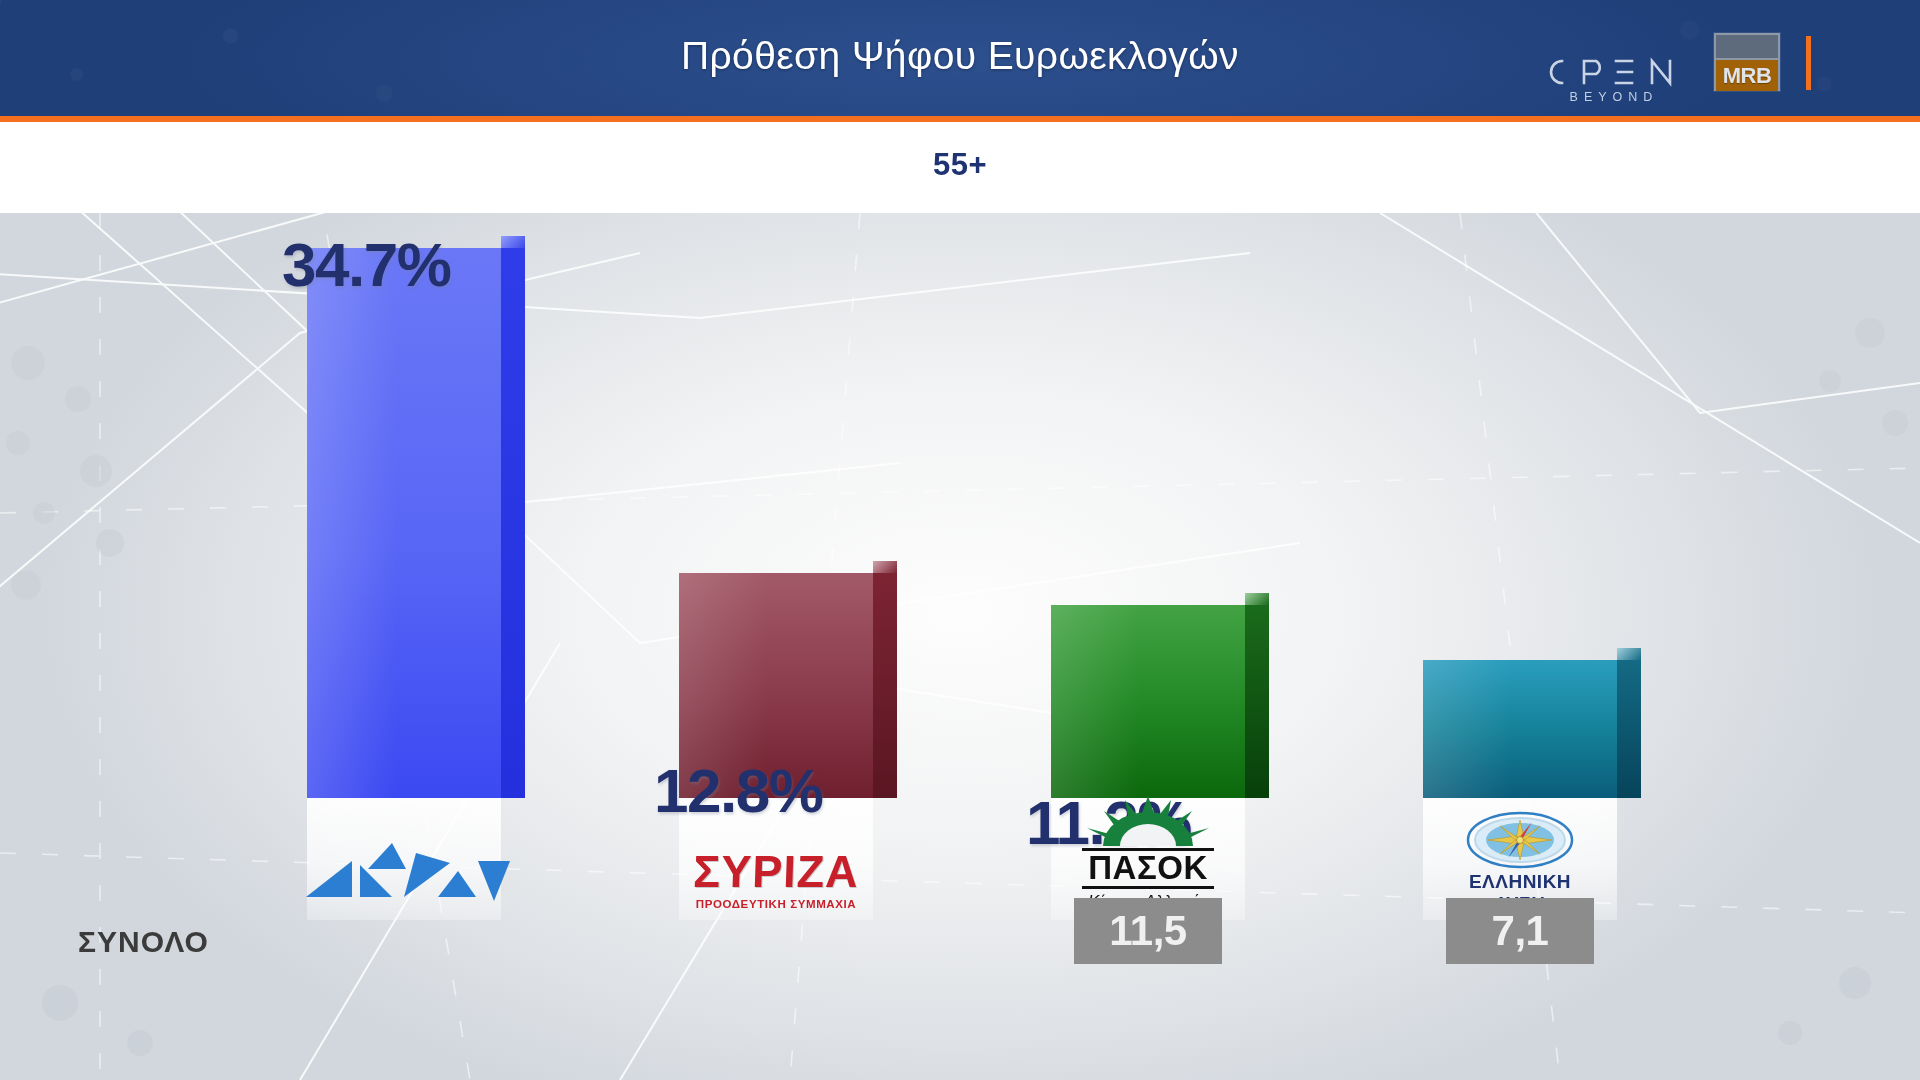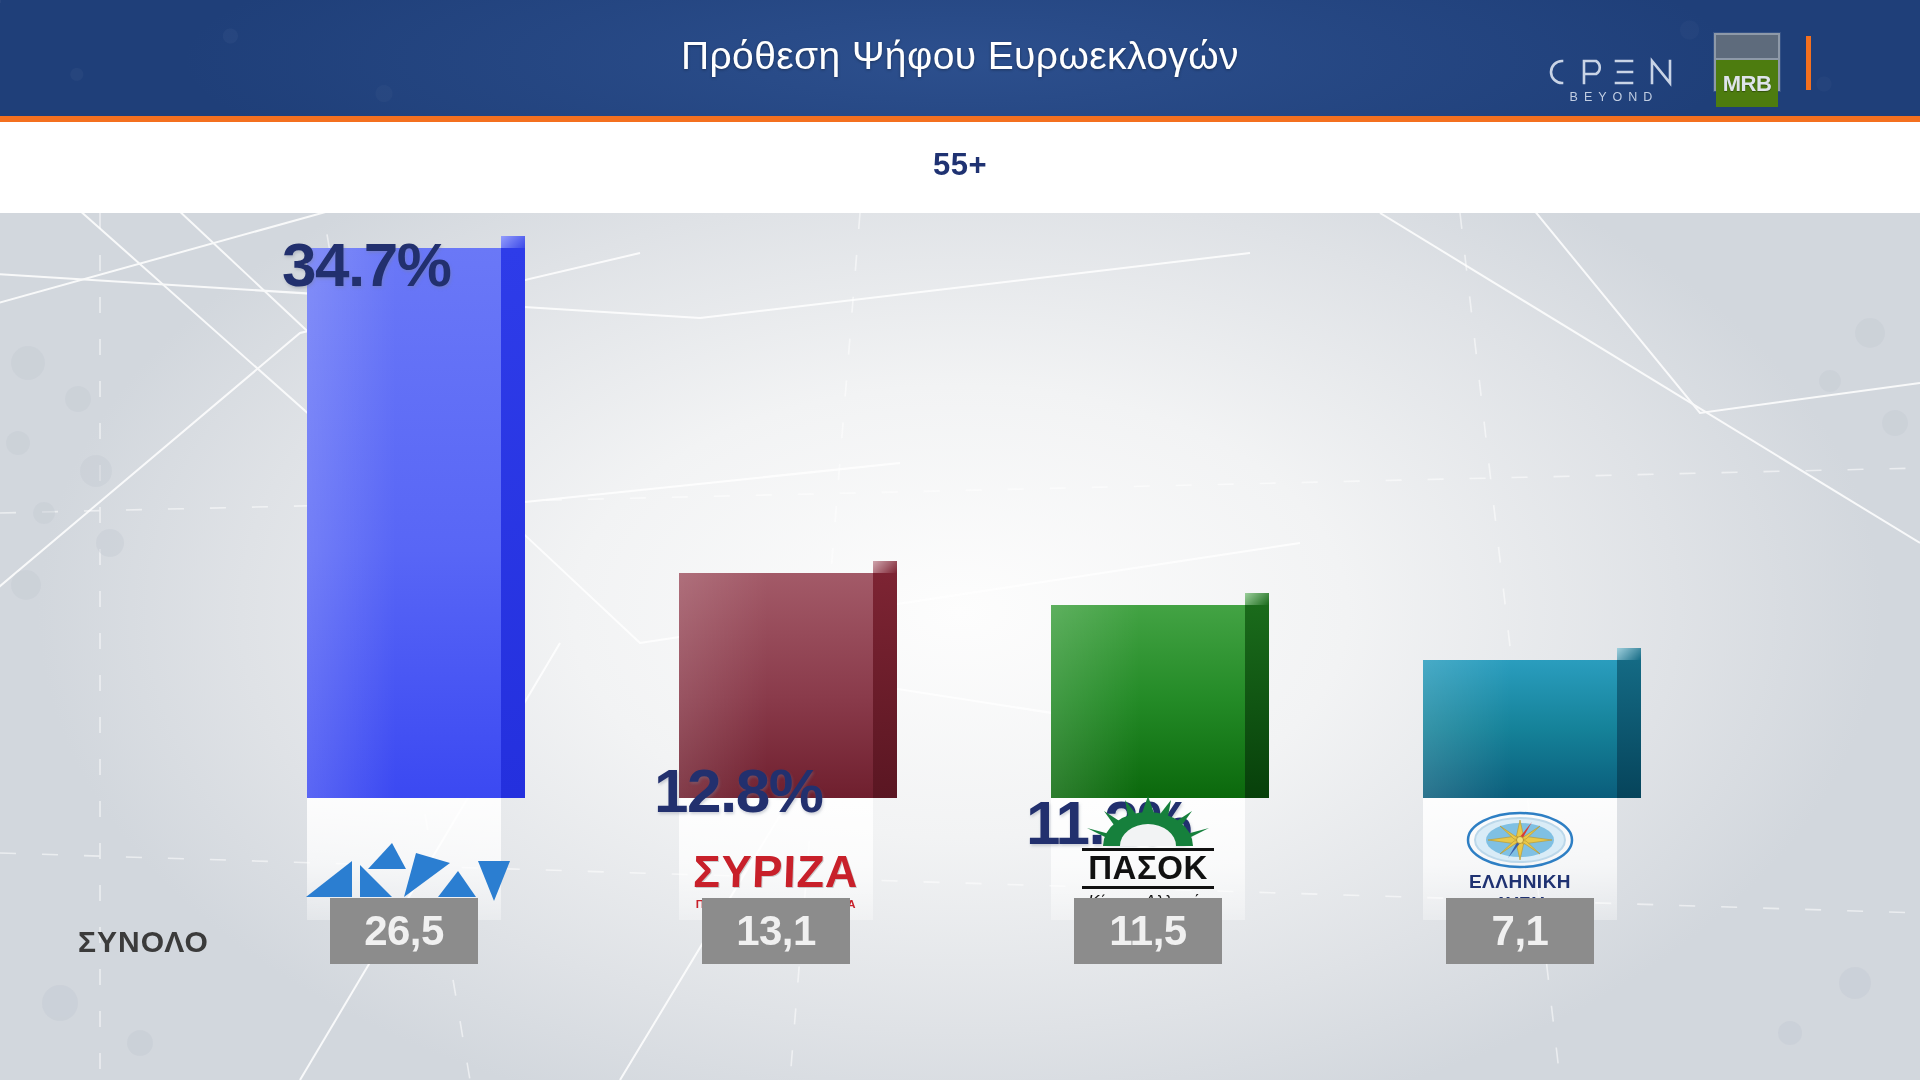--- a/index.html
+++ b/index.html
@@ -54,21 +54,21 @@
     color:#c2cee2;
   }
   
   #mrb-logo {
     position:absolute; left:1714px; top:33px; width:66px; height:58px;
     background:#8e99a8; padding:2px;
     box-shadow:0 0 0 1px rgba(255,255,255,.10);
   }
   #mrb-top { height:23px; background:#5e6b7c; }
   #mrb-bot {
-    height:47px; margin-top:2px; background:#4d7c0f;
+    height:31px; margin-top:2px; background:#a16207;
     display:flex; align-items:center; justify-content:center;
   }
   #mrb-text {
     color:#dfe4ea; font-weight:700; font-size:22px;
     letter-spacing:-0.5px; line-height:1;
     text-shadow:0 1px 1px rgba(0,0,0,.35);
   }
   #header-tick {
     position:absolute; left:1806px; top:36px; width:5px; height:54px;
     background:#f4701f;
@@ -320,26 +320,20 @@
         <circle cx="54" cy="29" r="3.5" fill="#f2e07a" stroke="#a9852a" stroke-width="0.8"></circle>
       </svg>
       <div style="font-size:19px; font-weight:700; color:#1f3272; letter-spacing:.5px; margin-top:2px;">ΕΛΛΗΝΙΚΗ</div>
       <div style="font-size:19px; font-weight:700; color:#1f3272; letter-spacing:.5px;">ΛΥΣΗ</div>
     </div>
 
   </div>
 
   <div id="synolo-label">ΣΥΝΟΛΟ</div>
 
-  <div class="synolo-box" style="left:330px; width:148px;">
-    <span class="synolo-val">26,5</span>
-  </div>
-  <div class="synolo-box" style="left:702px; width:148px;">
-    <span class="synolo-val">13,1</span>
-  </div>
   <div class="synolo-box" style="left:1074px; width:148px;">
     <span class="synolo-val">11,5</span>
   </div>
   <div class="synolo-box" style="left:1446px; width:148px;">
     <span class="synolo-val">7,1</span>
   </div>
 
 </div>
 
 </body></html>

